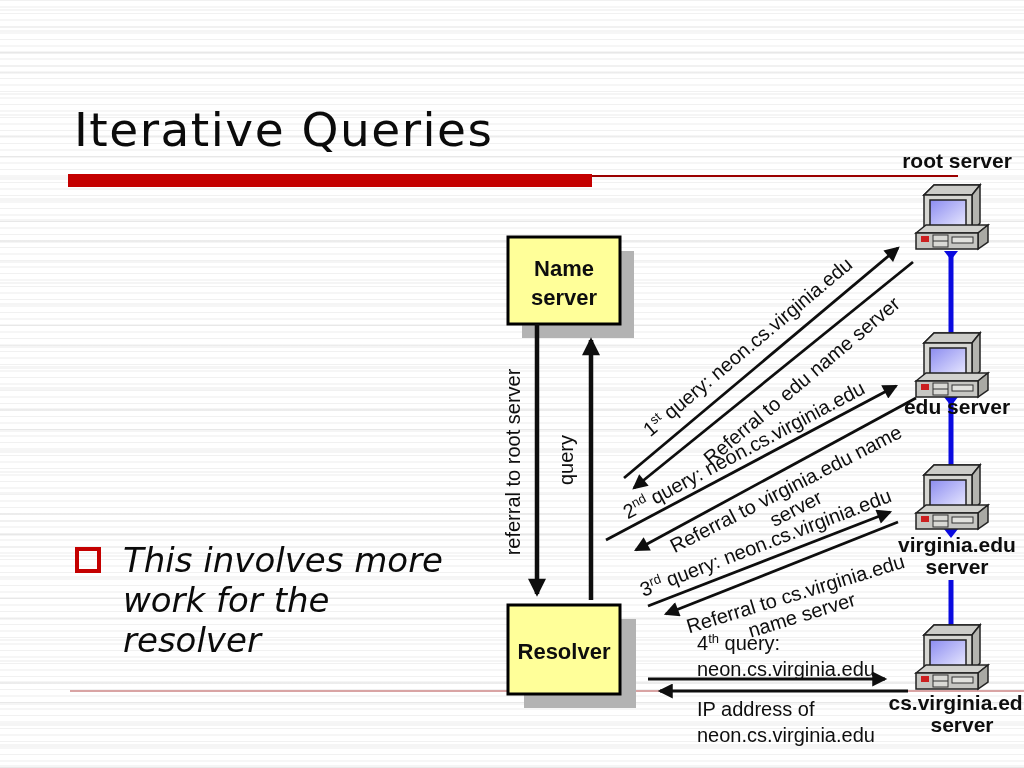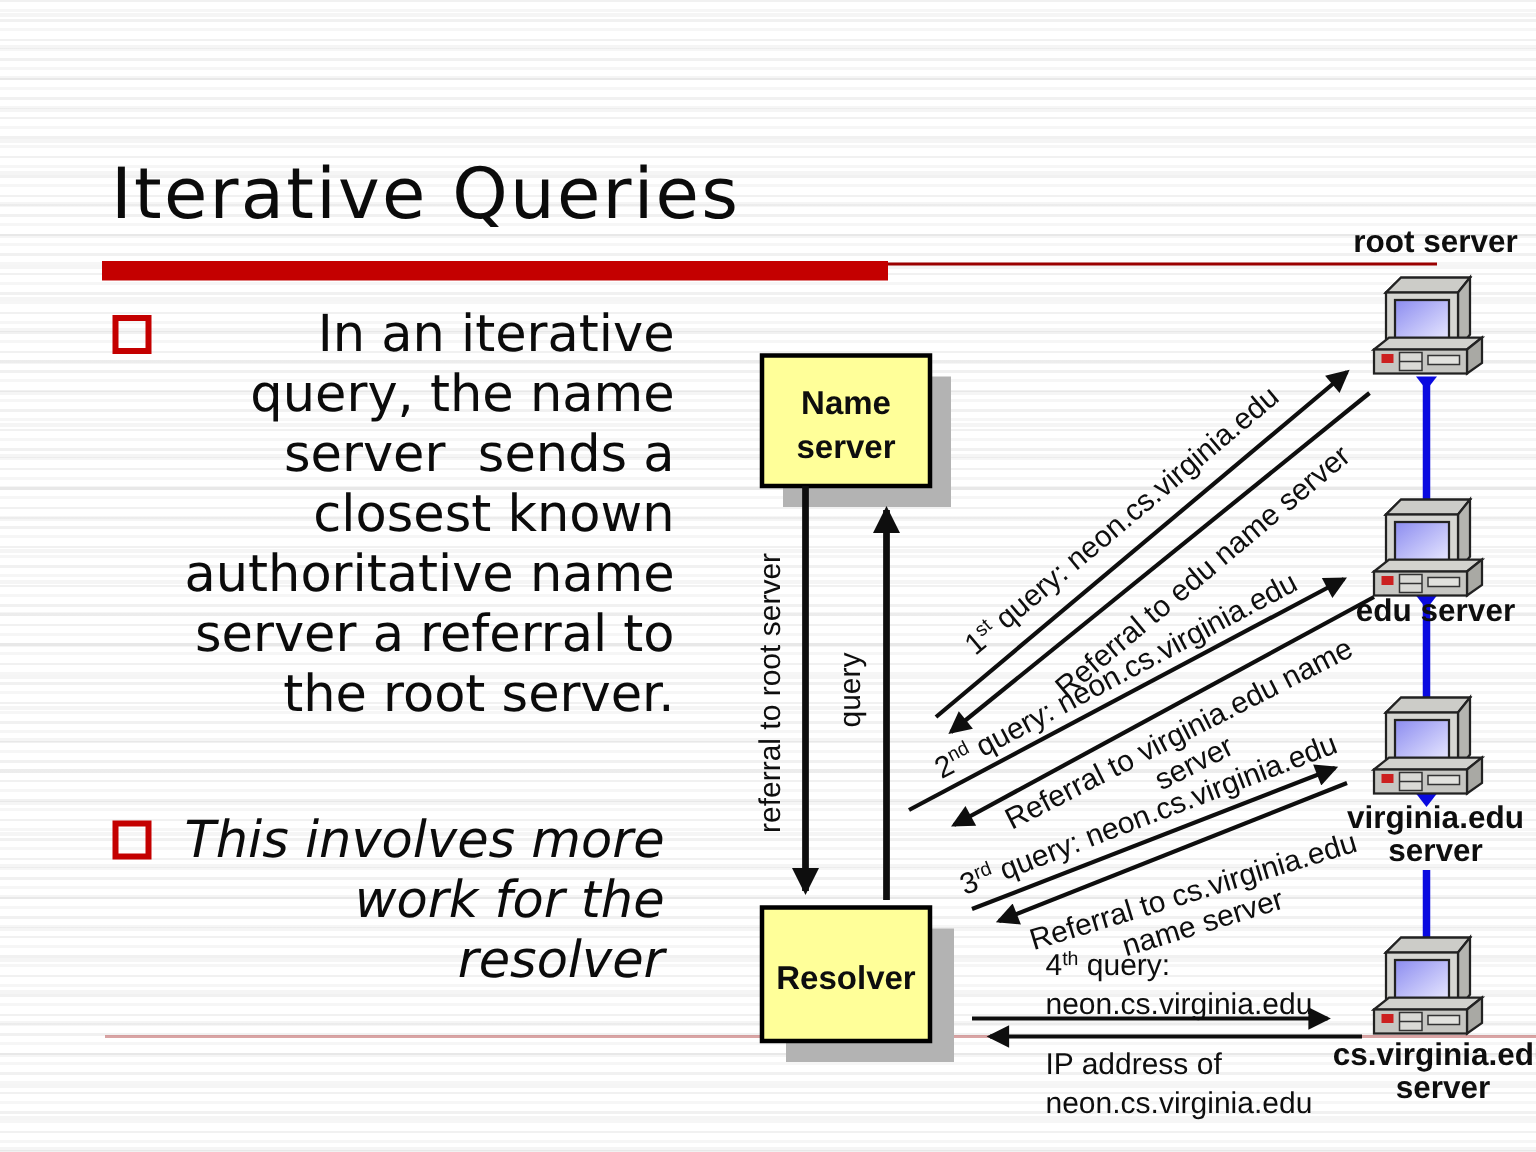--- a/index.html
+++ b/index.html
@@ -4,21 +4,20 @@
 <style>
   html,body{margin:0;padding:0;}
   body{width:1024px;height:768px;overflow:hidden;}
   .slide{
     position:relative;width:1024px;height:768px;overflow:hidden;
     background-color:#ffffff;
     background-image:
       repeating-linear-gradient(180deg, rgba(0,0,0,0.055) 0 1.5px, rgba(0,0,0,0) 1.5px 6px, rgba(0,0,0,0.035) 6px 8px, rgba(0,0,0,0) 8px 13px),
       repeating-linear-gradient(180deg, rgba(0,0,0,0) 0 9px, rgba(0,0,0,0.04) 9px 11.5px, rgba(0,0,0,0) 11.5px 21px);
     font-family:"DejaVu Sans", sans-serif;
-    text-align:right;
   }
   .title{
     position:absolute;left:74px;top:102px;margin:0;
     font-size:47px;font-weight:400;letter-spacing:1.5px;color:#0b0b0b;
     font-family:"DejaVu Sans", sans-serif;
   }
   .red-bar{position:absolute;left:68px;top:174px;width:524px;height:13px;background:#c40000;}
   .thin-red-line{position:absolute;left:592px;top:175px;width:366px;height:2px;background:#9b0000;}
   .pink-line{position:absolute;left:70px;top:690px;width:954px;height:2px;background:rgba(185,90,90,0.55);}
   .bullet{position:absolute;left:75px;display:flex;align-items:flex-start;}
@@ -42,30 +41,20 @@
 </head>
 <body>
 
 <div class="slide">
 
   <h1 class="title">Iterative Queries</h1>
   <div class="red-bar"></div>
   <div class="thin-red-line"></div>
   <div class="pink-line"></div>
 
-  <div class="bullet b1">
-    <div class="bullet-square"></div>
-    <div class="bullet-text">In an iterative
-query, the name
-server  sends a
-closest known
-authoritative name
-server a referral to
-the root server.</div>
-  </div>
 
   <div class="bullet b2">
     <div class="bullet-square"></div>
     <div class="bullet-text">This involves more
 work for the
 resolver</div>
   </div>
 
   <svg class="diagram" width="1024" height="768" viewBox="0 0 1024 768">
     <defs>

